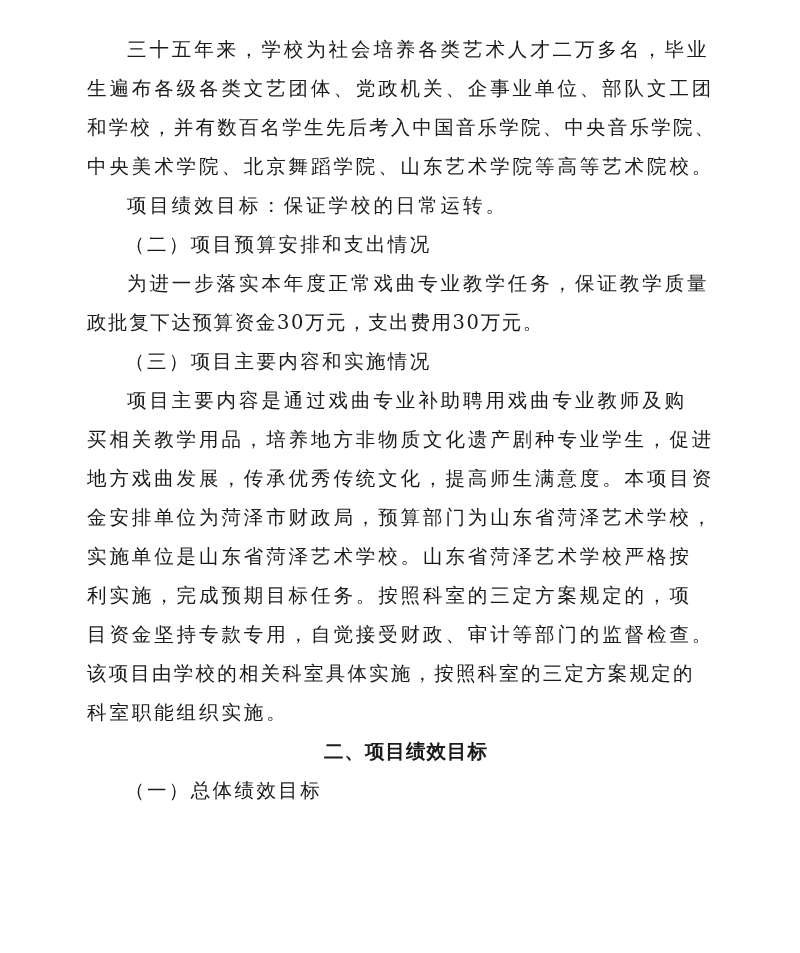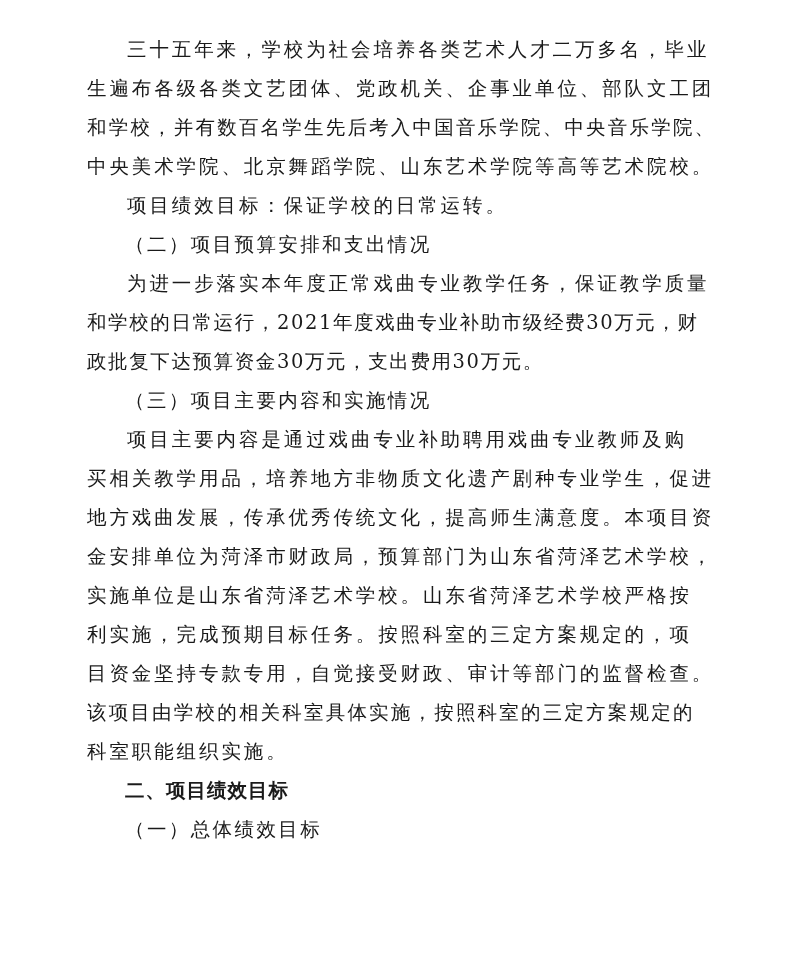--- a/index.html
+++ b/index.html
@@ -27,20 +27,21 @@
     font-size: 19.5px;
     white-space: nowrap;
     letter-spacing: 2.9px;
   }
   .indent2 { padding-left: 40px; }
   .heading-bold {
     font-family: "DejaVu Sans", "Liberation Sans", sans-serif;
     font-weight: bold;
     letter-spacing: 1px;
     padding-left: 38px;
+    text-align: center;
   }
   .sub-heading { padding-left: 38px; letter-spacing: 2.4px; }
 </style>
 </head>
 <body>
 
 <div class="page">
 
   <div>
     <div class="line indent2">三十五年来，学校为社会培养各类艺术人才二万多名，毕业</div>
@@ -52,21 +53,20 @@
   <div>
     <div class="line indent2">项目绩效目标：保证学校的日常运转。</div>
   </div>
 
   <div>
     <div class="line sub-heading">（二）项目预算安排和支出情况</div>
   </div>
 
   <div>
     <div class="line indent2">为进一步落实本年度正常戏曲专业教学任务，保证教学质量</div>
-    <div class="line" style="letter-spacing:1.6px">和学校的日常运行，2021年度戏曲专业补助市级经费30万元，财</div>
     <div class="line" style="letter-spacing:1.6px">政批复下达预算资金30万元，支出费用30万元。</div>
   </div>
 
   <div>
     <div class="line sub-heading">（三）项目主要内容和实施情况</div>
   </div>
 
   <div>
     <div class="line indent2">项目主要内容是通过戏曲专业补助聘用戏曲专业教师及购</div>
     <div class="line">买相关教学用品，培养地方非物质文化遗产剧种专业学生，促进</div>

